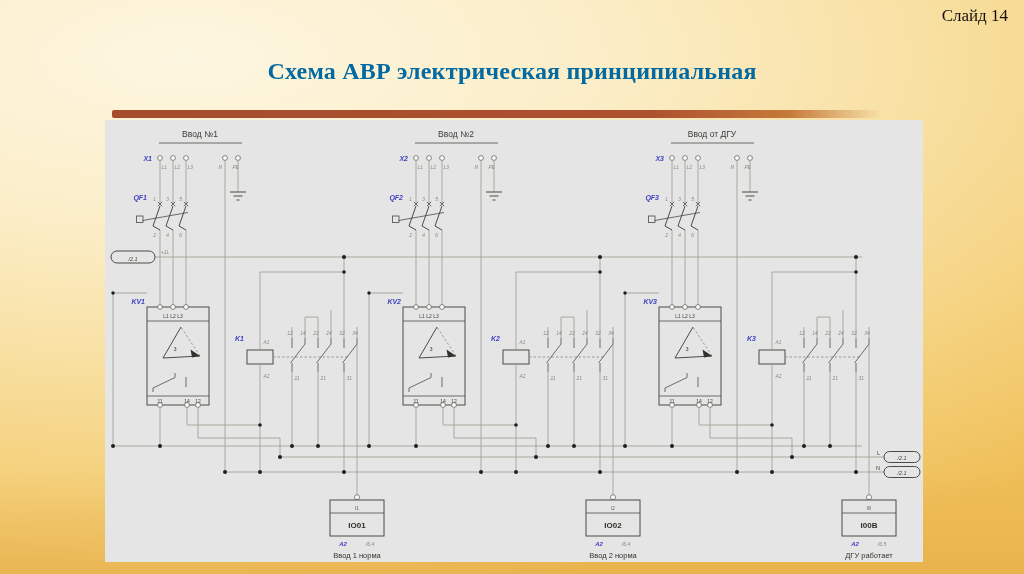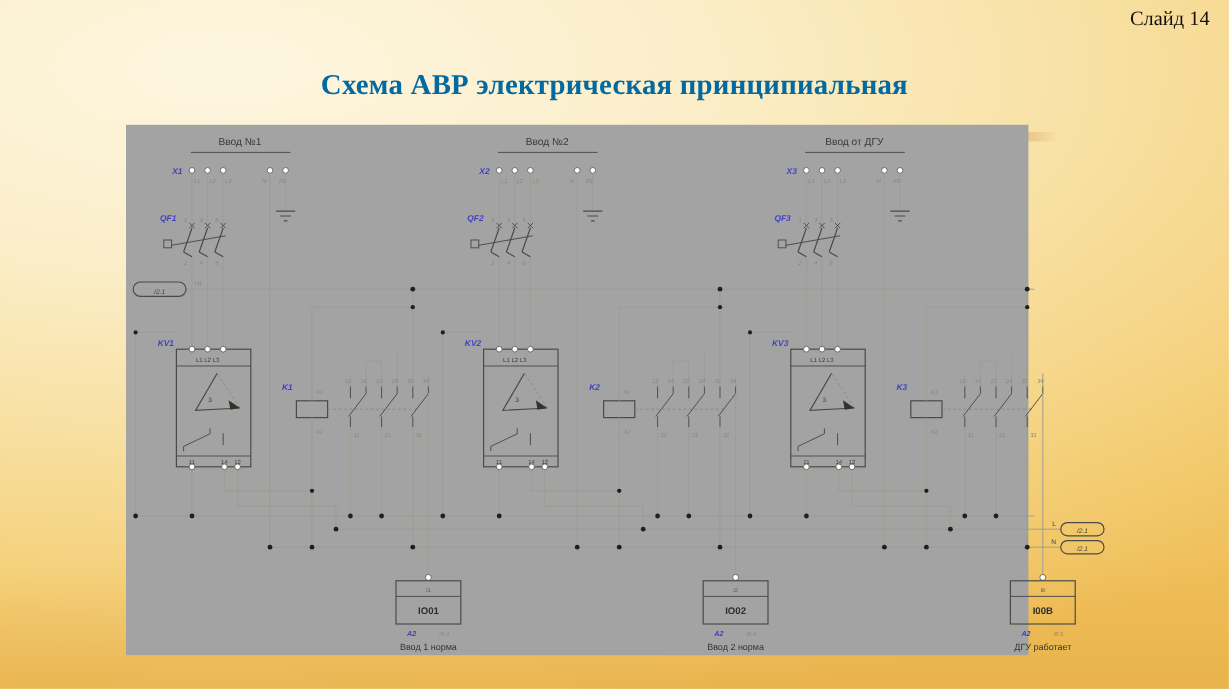--- a/index.html
+++ b/index.html
@@ -17,21 +17,21 @@
   .slide-title{
     position:absolute;top:58px;left:0;width:1024px;text-align:center;
     font-family:"Liberation Serif",serif;font-weight:bold;font-size:24px;color:#0369a1;
     letter-spacing:.2px;
   }
   .accent-streak{
     position:absolute;left:112px;top:110px;width:770px;height:8px;border-radius:2px;
     background:linear-gradient(90deg,#a64c2c 0%,#ad5130 70%,#c67a3a 88%,rgba(240,200,120,0) 100%);
   }
   .panel{
-    position:absolute;left:105px;top:104px;width:752px;height:442px;background:#a3a3a3;
+    position:absolute;left:105px;top:120px;width:818px;height:442px;background:#e5e5e5;
   }
   svg text{font-family:"Liberation Sans",sans-serif;}
   .hdr{font-size:8.5px;fill:#3b3b33;}
   .dev{font-size:7px;font-weight:bold;font-style:italic;fill:#4242c4;}
   .num{font-size:4.8px;font-style:italic;fill:#7d8b7d;}
   .kvt{font-size:5px;fill:#3f3f38;}
   .tbl{font-size:5.5px;fill:#3f3f38;}
   .tag{font-size:5.5px;font-style:italic;fill:#3f3f38;}
   .io{font-size:8px;font-weight:bold;fill:#2e2e28;}
   .iot{font-size:4.5px;fill:#555;}

